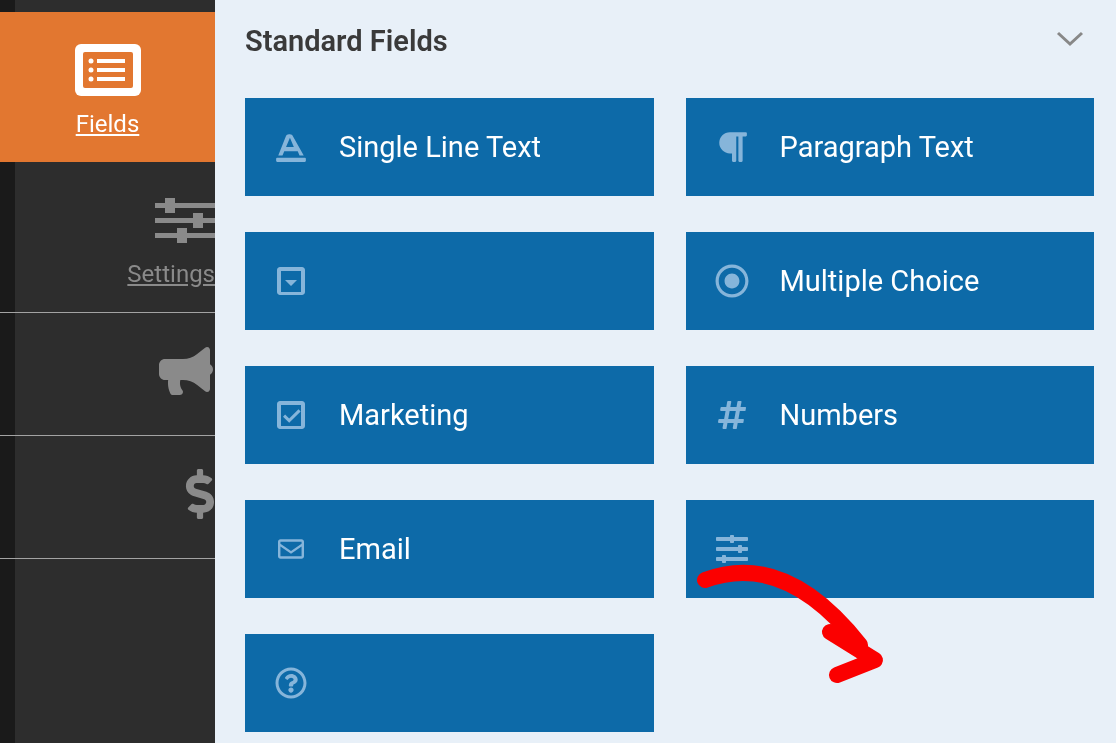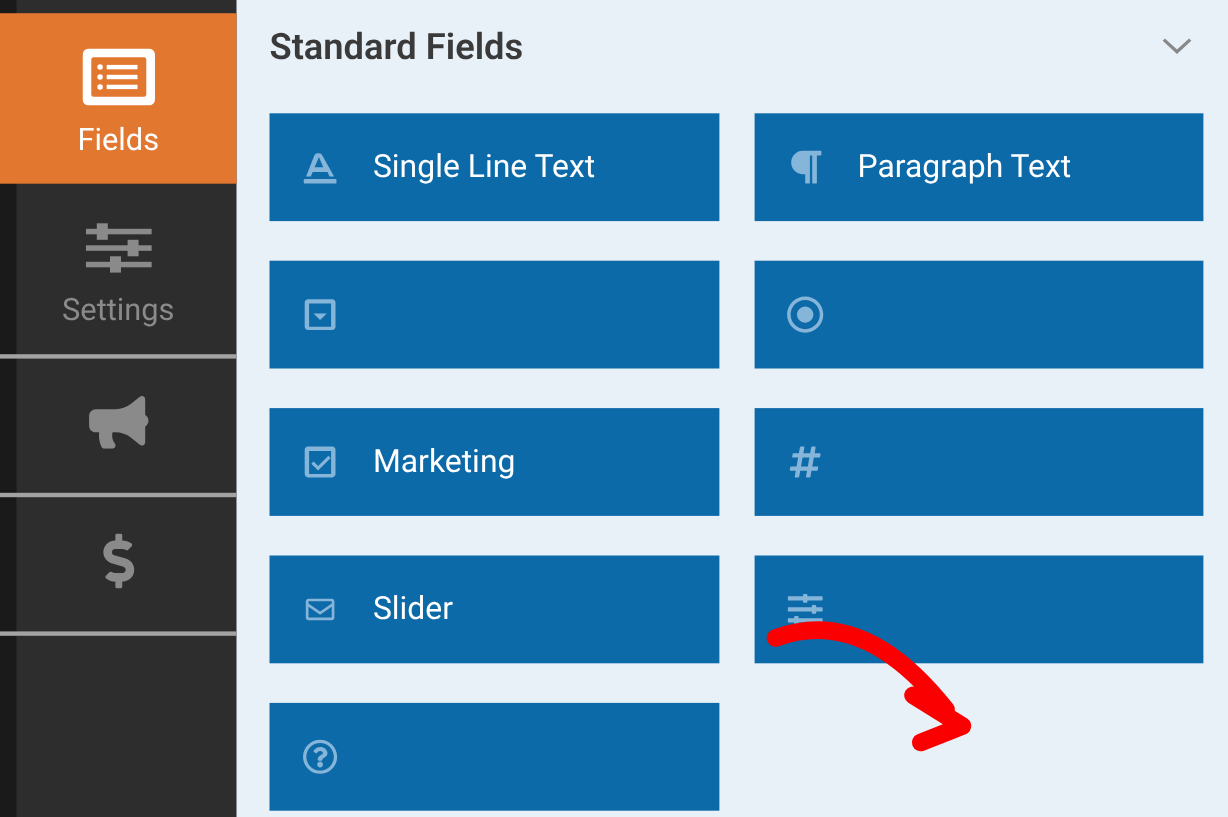--- a/index.html
+++ b/index.html
@@ -41,43 +41,45 @@
       color: #fff;
     }
     .sidebar-item .icon-wrap {
       height: 56px;
       display: flex;
       align-items: center;
       justify-content: center;
       margin-bottom: 12px;
     }
     .sidebar-item .label {
-      font-size: 28px;
+      font-size: 24px;
       font-weight: 400;
+      text-decoration: underline;
     }
     .sidebar-item.active .label { color: #fff; }
     .sidebar-item:not(.active) {
-      border-bottom: 4px solid #a3a3a3;
+      border-bottom: 1px solid #a3a3a3;
+      align-items: flex-end;
     }
     .sidebar-item:first-child { margin-top: 12px; }
 
     .main {
       flex: 1;
       padding: 16px 22px 0 30px;
       position: relative;
     }
     .section-header {
       display: flex;
       align-items: center;
       justify-content: space-between;
       margin-bottom: 40px;
       padding: 8px 10px 0 0;
     }
     .section-title {
-      font-size: 33px;
+      font-size: 29px;
       font-weight: 600;
       color: #3a3a3a;
     }
     .chevron {
       color: #888;
     }
     .field-grid {
       display: grid;
       grid-template-columns: 1fr 1fr;
       gap: 36px 32px;
@@ -199,47 +201,49 @@
           </svg>
       </span>
     </div>
 
     <div class="field-button">
       <span class="field-icon">
         <svg width="34" height="34" viewBox="0 0 512 512">
             <path d="M256 8C119 8 8 119 8 256s111 248 248 248 248-111 248-248S393 8 256 8zm0 448c-110.5 0-200-89.5-200-200S145.5 56 256 56s200 89.5 200 200-89.5 200-200 200zm0-312c-61.9 0-112 50.1-112 112s50.1 112 112 112 112-50.1 112-112-50.1-112-112-112z"></path>
           </svg>
       </span>
+      <span>Multiple Choice</span>
     </div>
 
     <div class="field-button">
       <span class="field-icon">
         <svg width="32" height="32" viewBox="0 0 448 512">
             <path d="M400 32H48C21.5 32 0 53.5 0 80v352c0 26.5 21.5 48 48 48h352c26.5 0 48-21.5 48-48V80c0-26.5-21.5-48-48-48zM384 432H64V96h320v336zM195 381L96 282l34-34 65 65 149-149 34 34z"></path>
           </svg>
       </span>
       <span>Marketing</span>
     </div>
 
     <div class="field-button">
       <span class="field-icon">
         <svg width="32" height="32" viewBox="0 0 448 512">
             <path d="M440.667 182.109l7.143-40c1.313-7.355-4.342-14.109-11.813-14.109h-74.81l14.623-81.891C377.123 38.754 371.468 32 363.997 32h-40.632a12 12 0 0 0-11.813 9.891L296.175 128H197.54l14.623-81.891C213.477 38.754 207.822 32 200.35 32h-40.632a12 12 0 0 0-11.813 9.891L132.528 128H53.432a12 12 0 0 0-11.813 9.891l-7.143 40C33.163 185.246 38.818 192 46.289 192h74.81L98.242 320H19.147a12 12 0 0 0-11.813 9.891l-7.143 40C-1.123 377.246 4.532 384 12.003 384h74.81L72.19 465.891C70.877 473.246 76.532 480 84.003 480h40.632a12 12 0 0 0 11.813-9.891L151.825 384h98.634l-14.623 81.891C234.523 473.246 240.178 480 247.65 480h40.632a12 12 0 0 0 11.813-9.891L315.472 384h79.096a12 12 0 0 0 11.813-9.891l7.143-40c1.313-7.355-4.342-14.109-11.813-14.109h-74.81l22.857-128h79.096a12 12 0 0 0 11.813-9.891zM261.889 320h-98.634l22.857-128h98.634l-22.857 128z"></path>
           </svg>
       </span>
+      <span>Numbers</span>
     </div>
 
 
     <div class="field-button">
       <span class="field-icon">
         <svg width="34" height="26" viewBox="0 0 512 512">
             <path d="M464 64H48C21.49 64 0 85.49 0 112v288c0 26.51 21.49 48 48 48h416c26.51 0 48-21.49 48-48V112c0-26.51-21.49-48-48-48zM48 112h416v40L256 295 48 152v-40zm0 288V208l208 143 208-143v192H48z"></path>
           </svg>
       </span>
-      <span>Slider</span>
+      <span>Email</span>
     </div>
 
     <div class="field-button">
       <span class="field-icon">
         <svg width="32" height="32" viewBox="0 0 512 512">
             <path d="M496 384H160v-16c0-8.8-7.2-16-16-16h-32c-8.8 0-16 7.2-16 16v16H16c-8.8 0-16 7.2-16 16v32c0 8.8 7.2 16 16 16h80v16c0 8.8 7.2 16 16 16h32c8.8 0 16-7.2 16-16v-16h336c8.8 0 16-7.2 16-16v-32c0-8.8-7.2-16-16-16zm0-160h-80v-16c0-8.8-7.2-16-16-16h-32c-8.8 0-16 7.2-16 16v16H16c-8.8 0-16 7.2-16 16v32c0 8.8 7.2 16 16 16h336v16c0 8.8 7.2 16 16 16h32c8.8 0 16-7.2 16-16v-16h80c8.8 0 16-7.2 16-16v-32c0-8.8-7.2-16-16-16zm0-160H288V48c0-8.8-7.2-16-16-16h-32c-8.8 0-16 7.2-16 16v16H16C7.2 64 0 71.2 0 80v32c0 8.8 7.2 16 16 16h208v16c0 8.8 7.2 16 16 16h32c8.8 0 16-7.2 16-16v-16h208c8.8 0 16-7.2 16-16V80c0-8.8-7.2-16-16-16z"></path>
           </svg>
       </span>
     </div>
 

